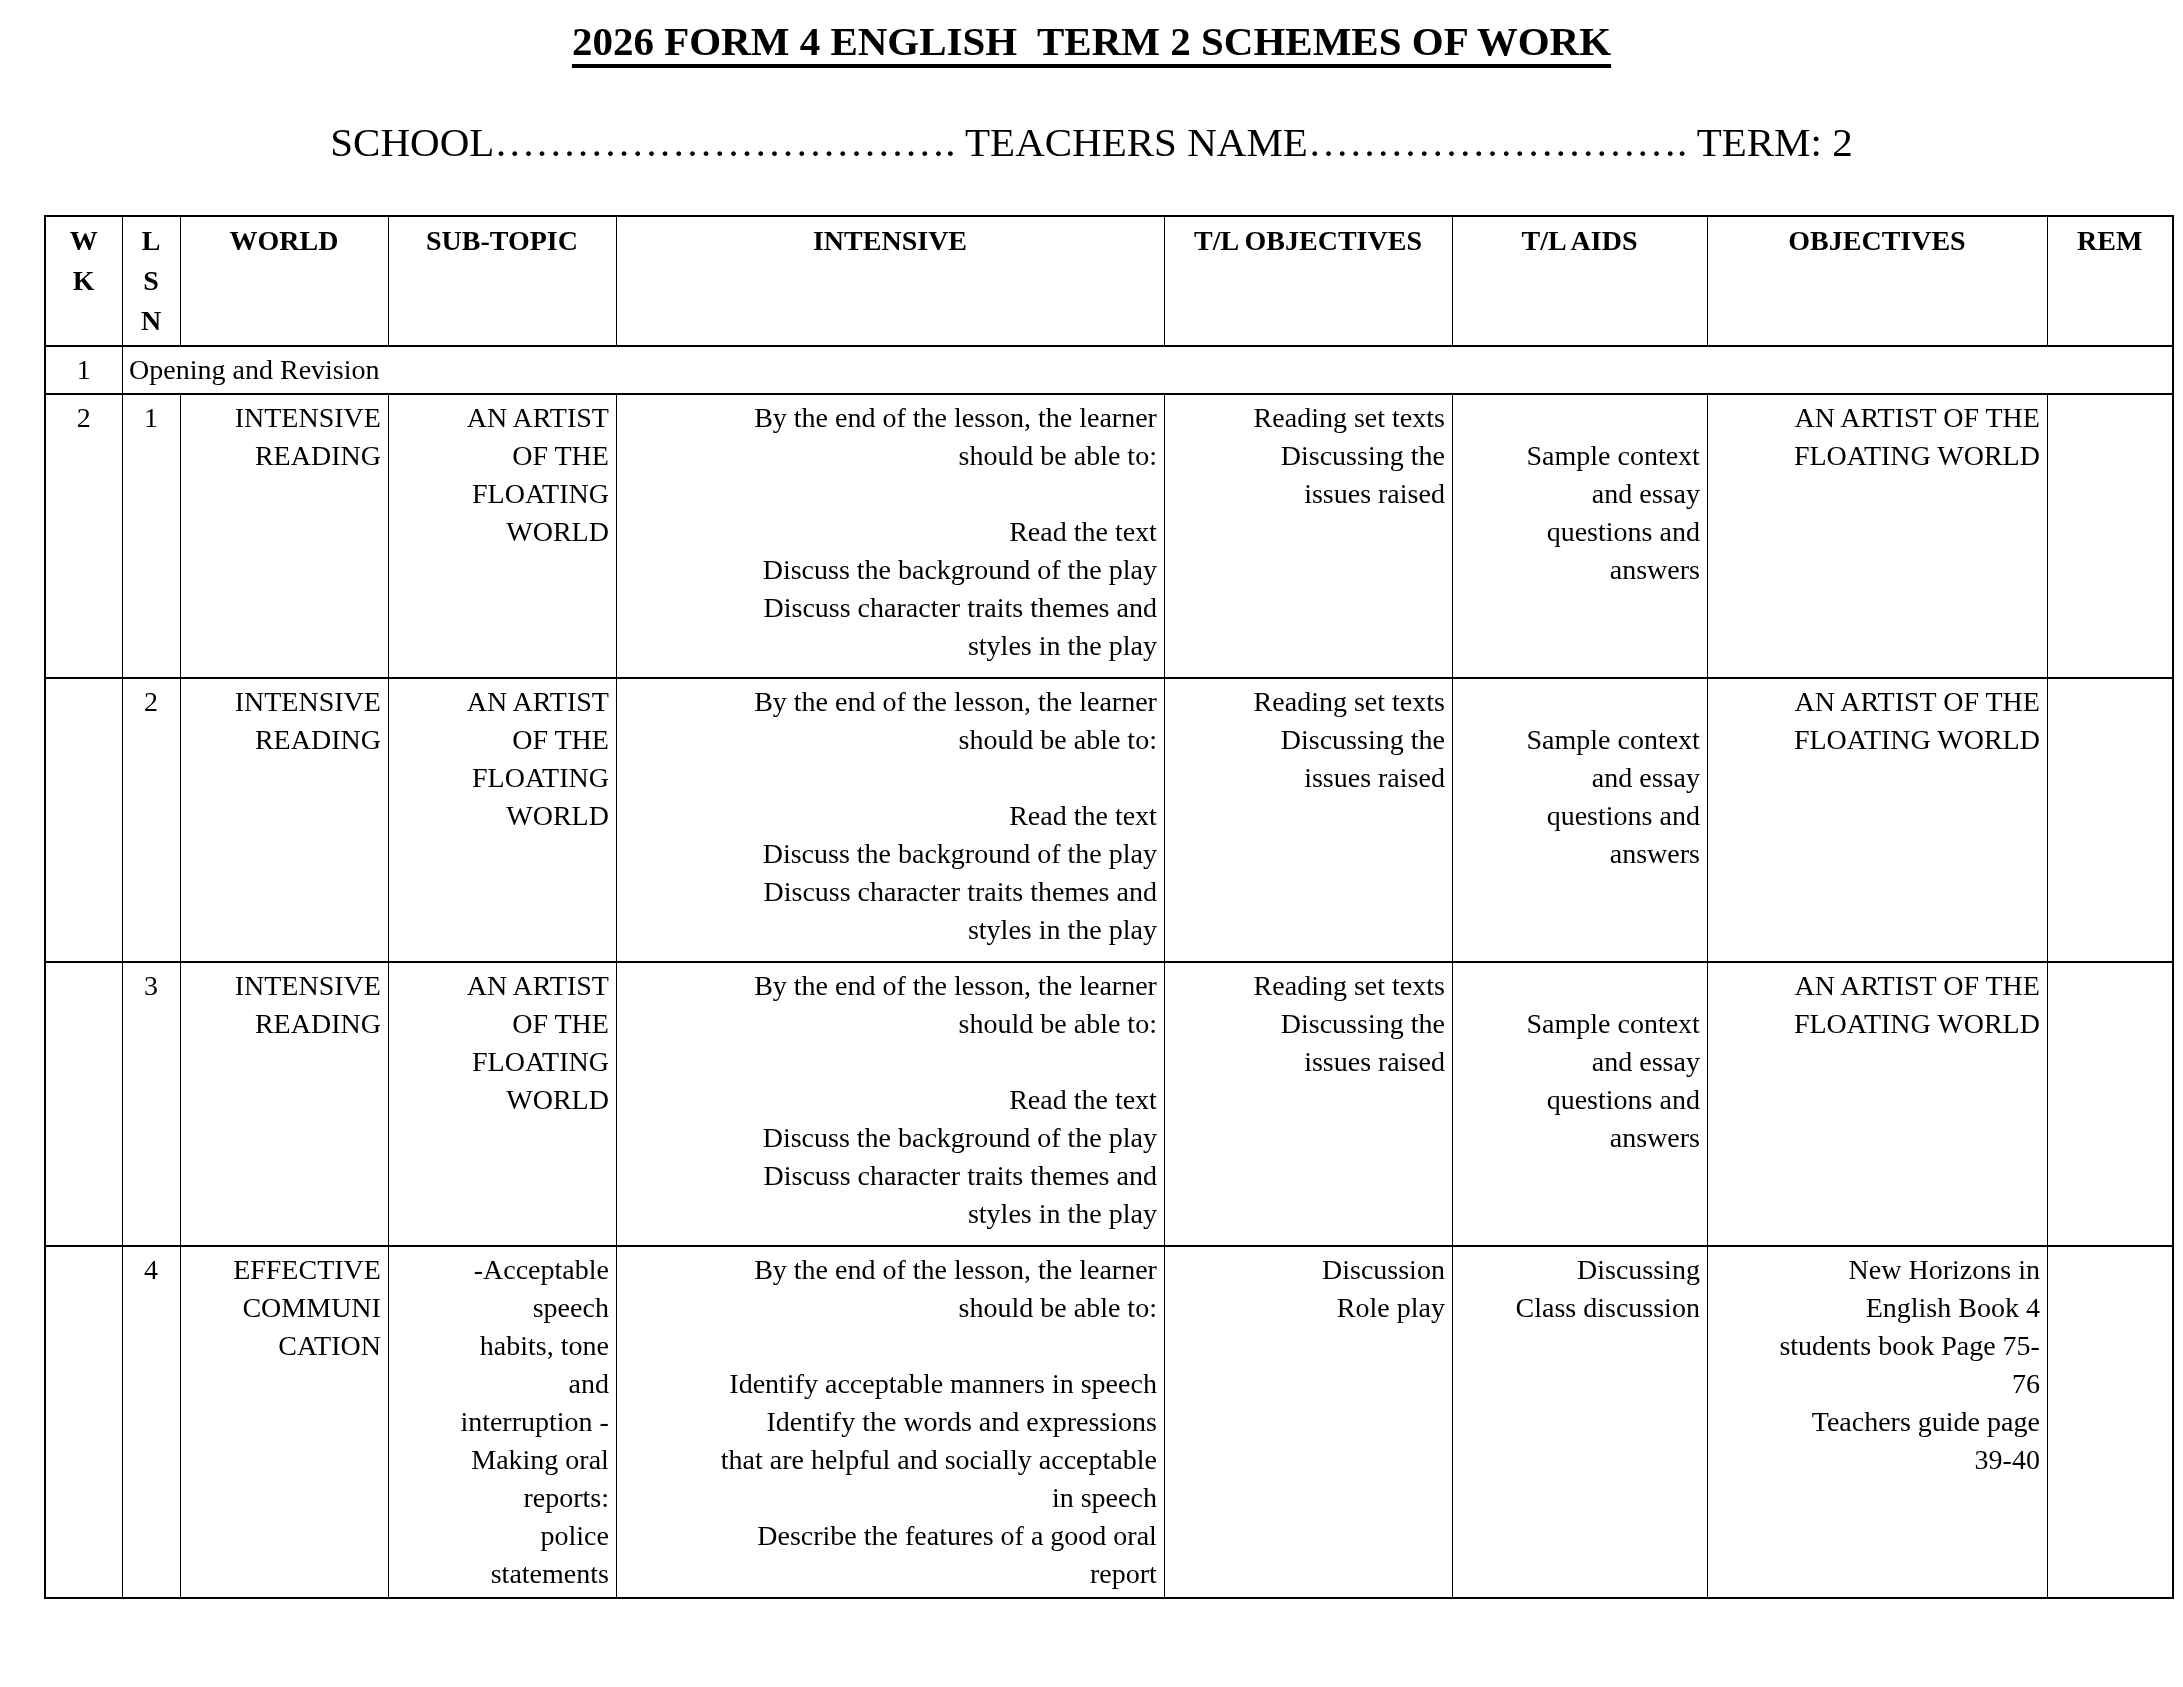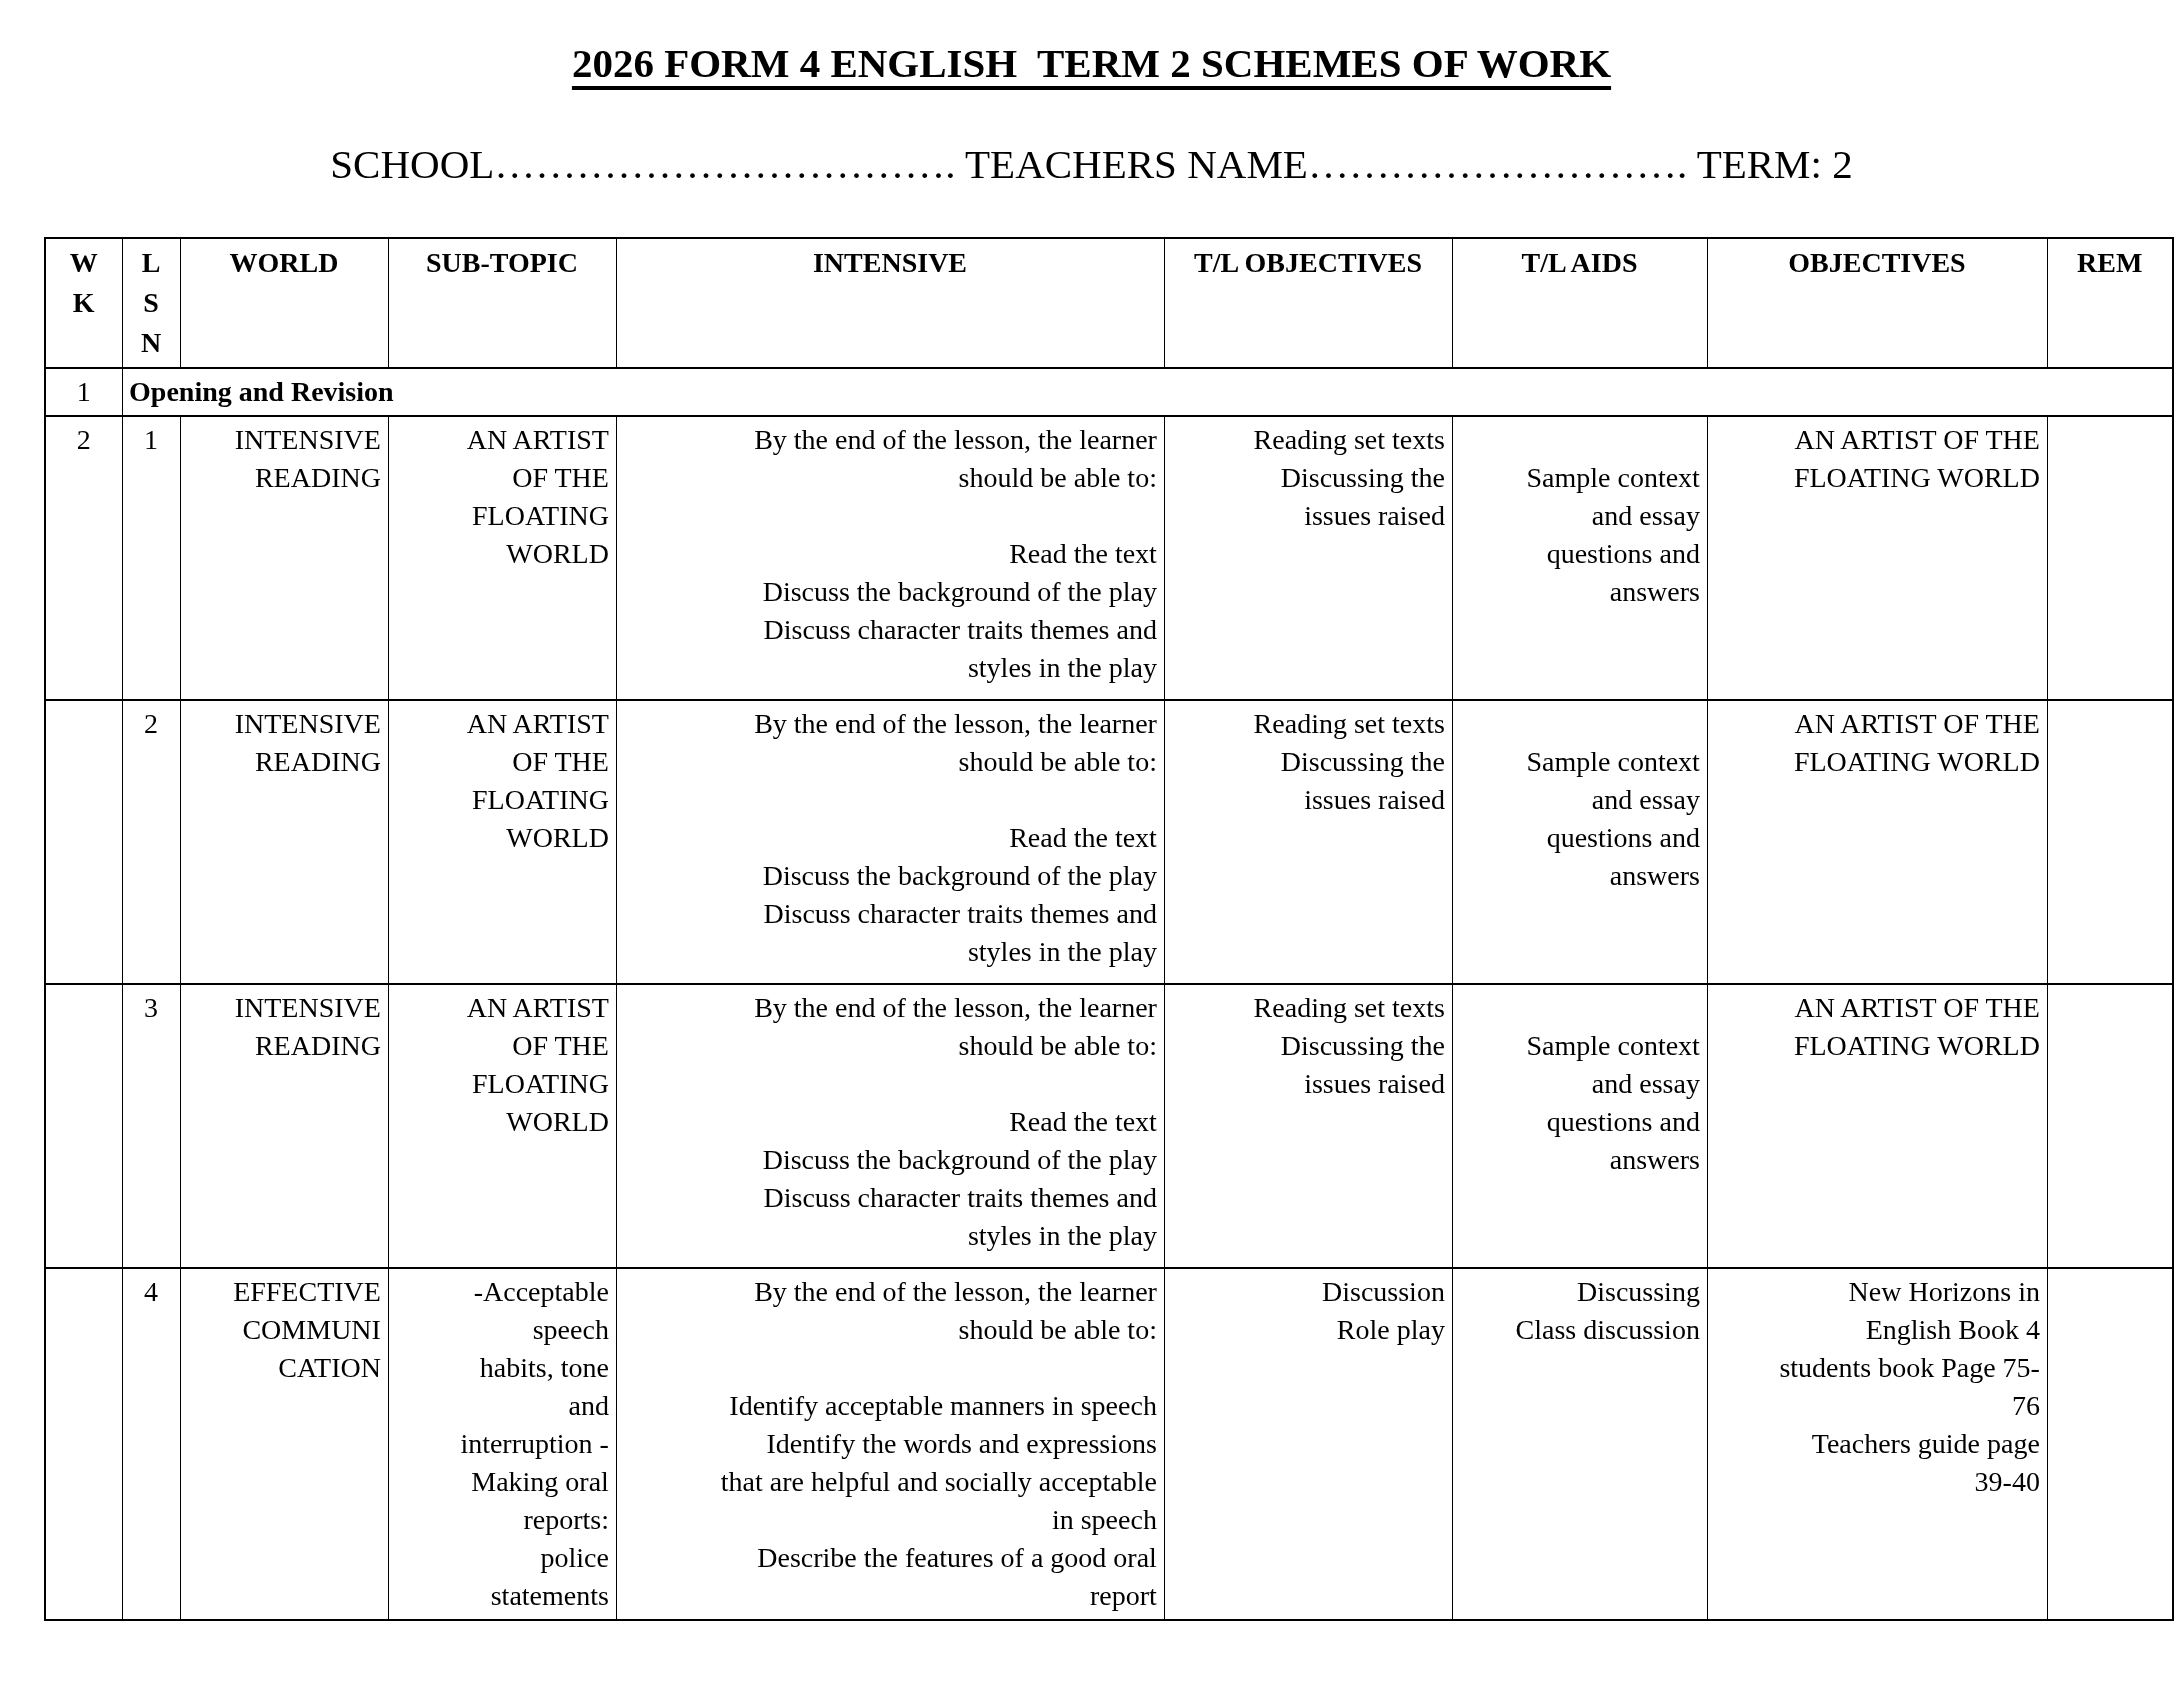--- a/index.html
+++ b/index.html
@@ -2,21 +2,21 @@
 <html style="font-size:10.6px"><head>
 <meta charset="utf-8">
 <style>
   html, body { margin: 0; padding: 0; }
   body {
     width: 2183px; height: 1687px;
     background: #ffffff; color: #000000;
     font-family: "Liberation Serif", "DejaVu Serif", serif;
     position: relative;
   }
-  .page { padding-top: 8px; margin-top: 16px; }
+  .page { padding-top: 2px; }
   h1.title {
     margin: 13.2px 0 0 0;
     text-align: center;
     font-size: 41px; font-weight: bold;
     line-height: 53px;
     white-space: pre-wrap;
     text-decoration: underline;
     text-decoration-thickness: 4px;
     text-underline-offset: 9.3px;
   }
@@ -63,21 +63,21 @@
     font-size: 28px; font-weight: normal;
     line-height: 38px;
     text-align: right;
   }
   tr.header-row   { height: 129px; }
   tr.opening-row  { height: 46px; }
   tr.lesson-row   { height: 284px; }
   tr.lesson-row-4 { height: 344px; }
   td.num { text-align: center; }
   td.opening {
-    font-weight: bold;
+    font-weight: normal;
     text-align: left;
   }
 </style>
 </head>
 <body>
 
 <div class="page">
 
   <h1 class="title">2026 FORM 4 ENGLISH  TERM 2 SCHEMES OF WORK</h1>
 

